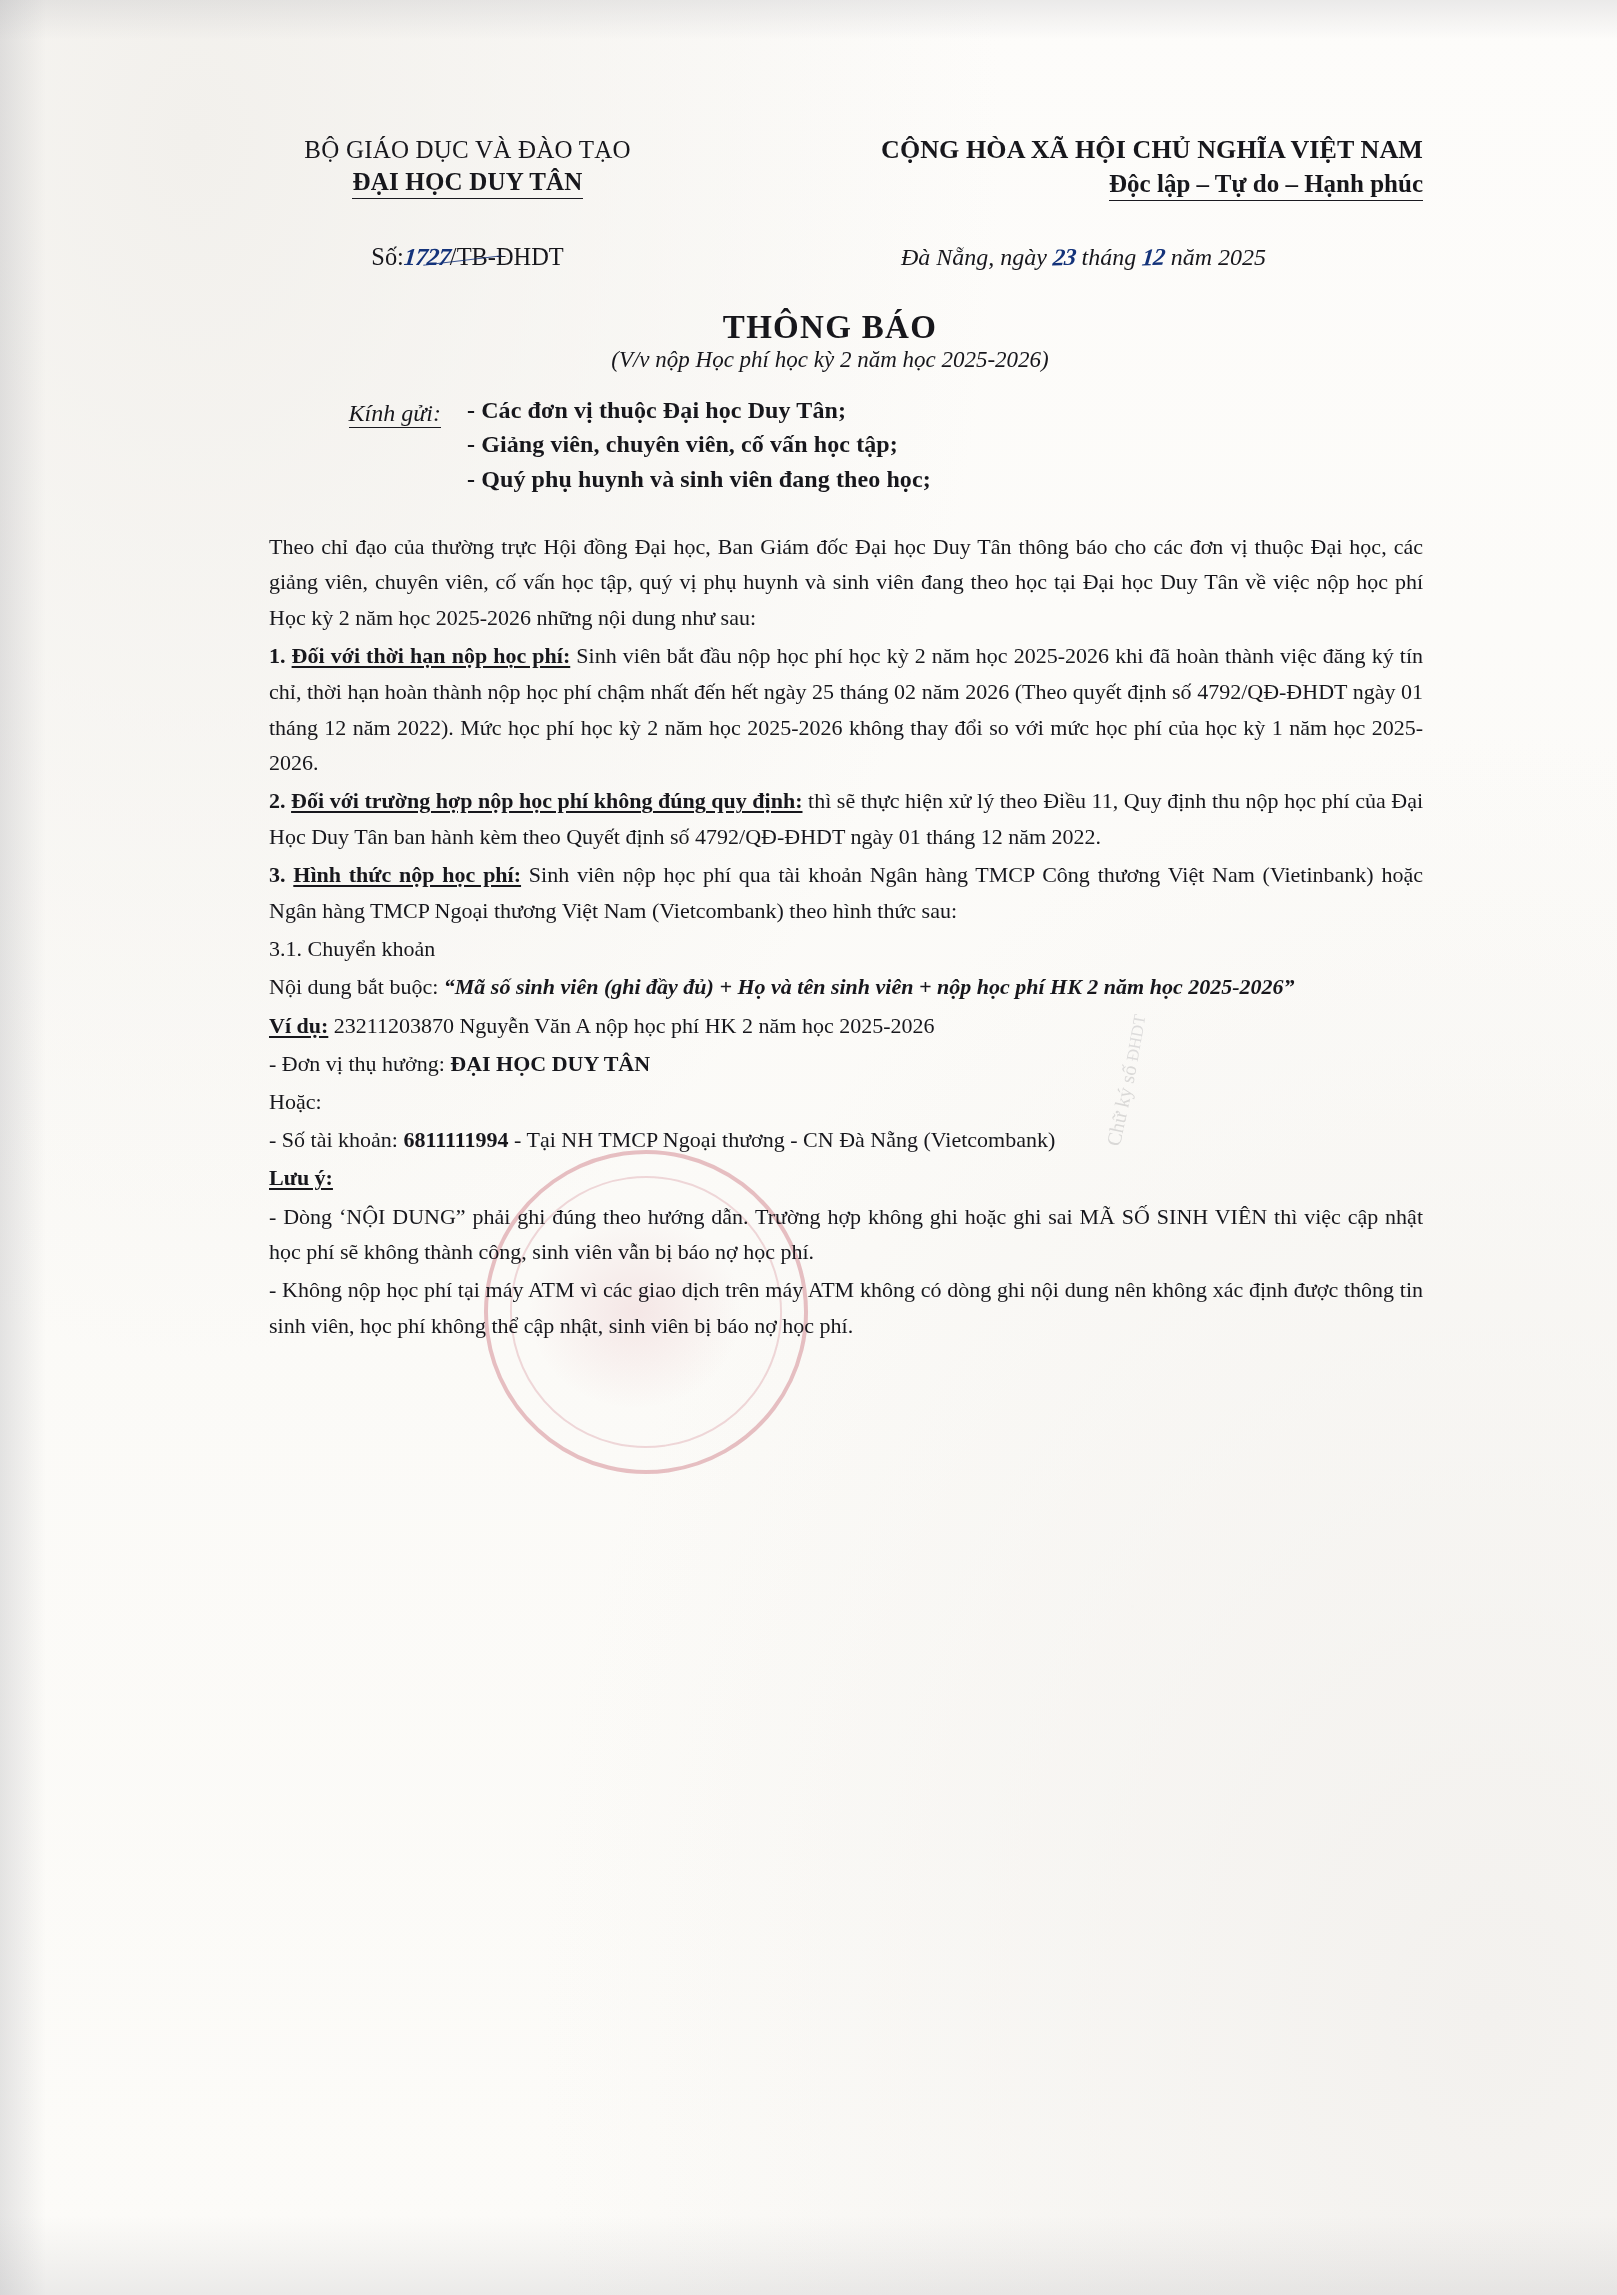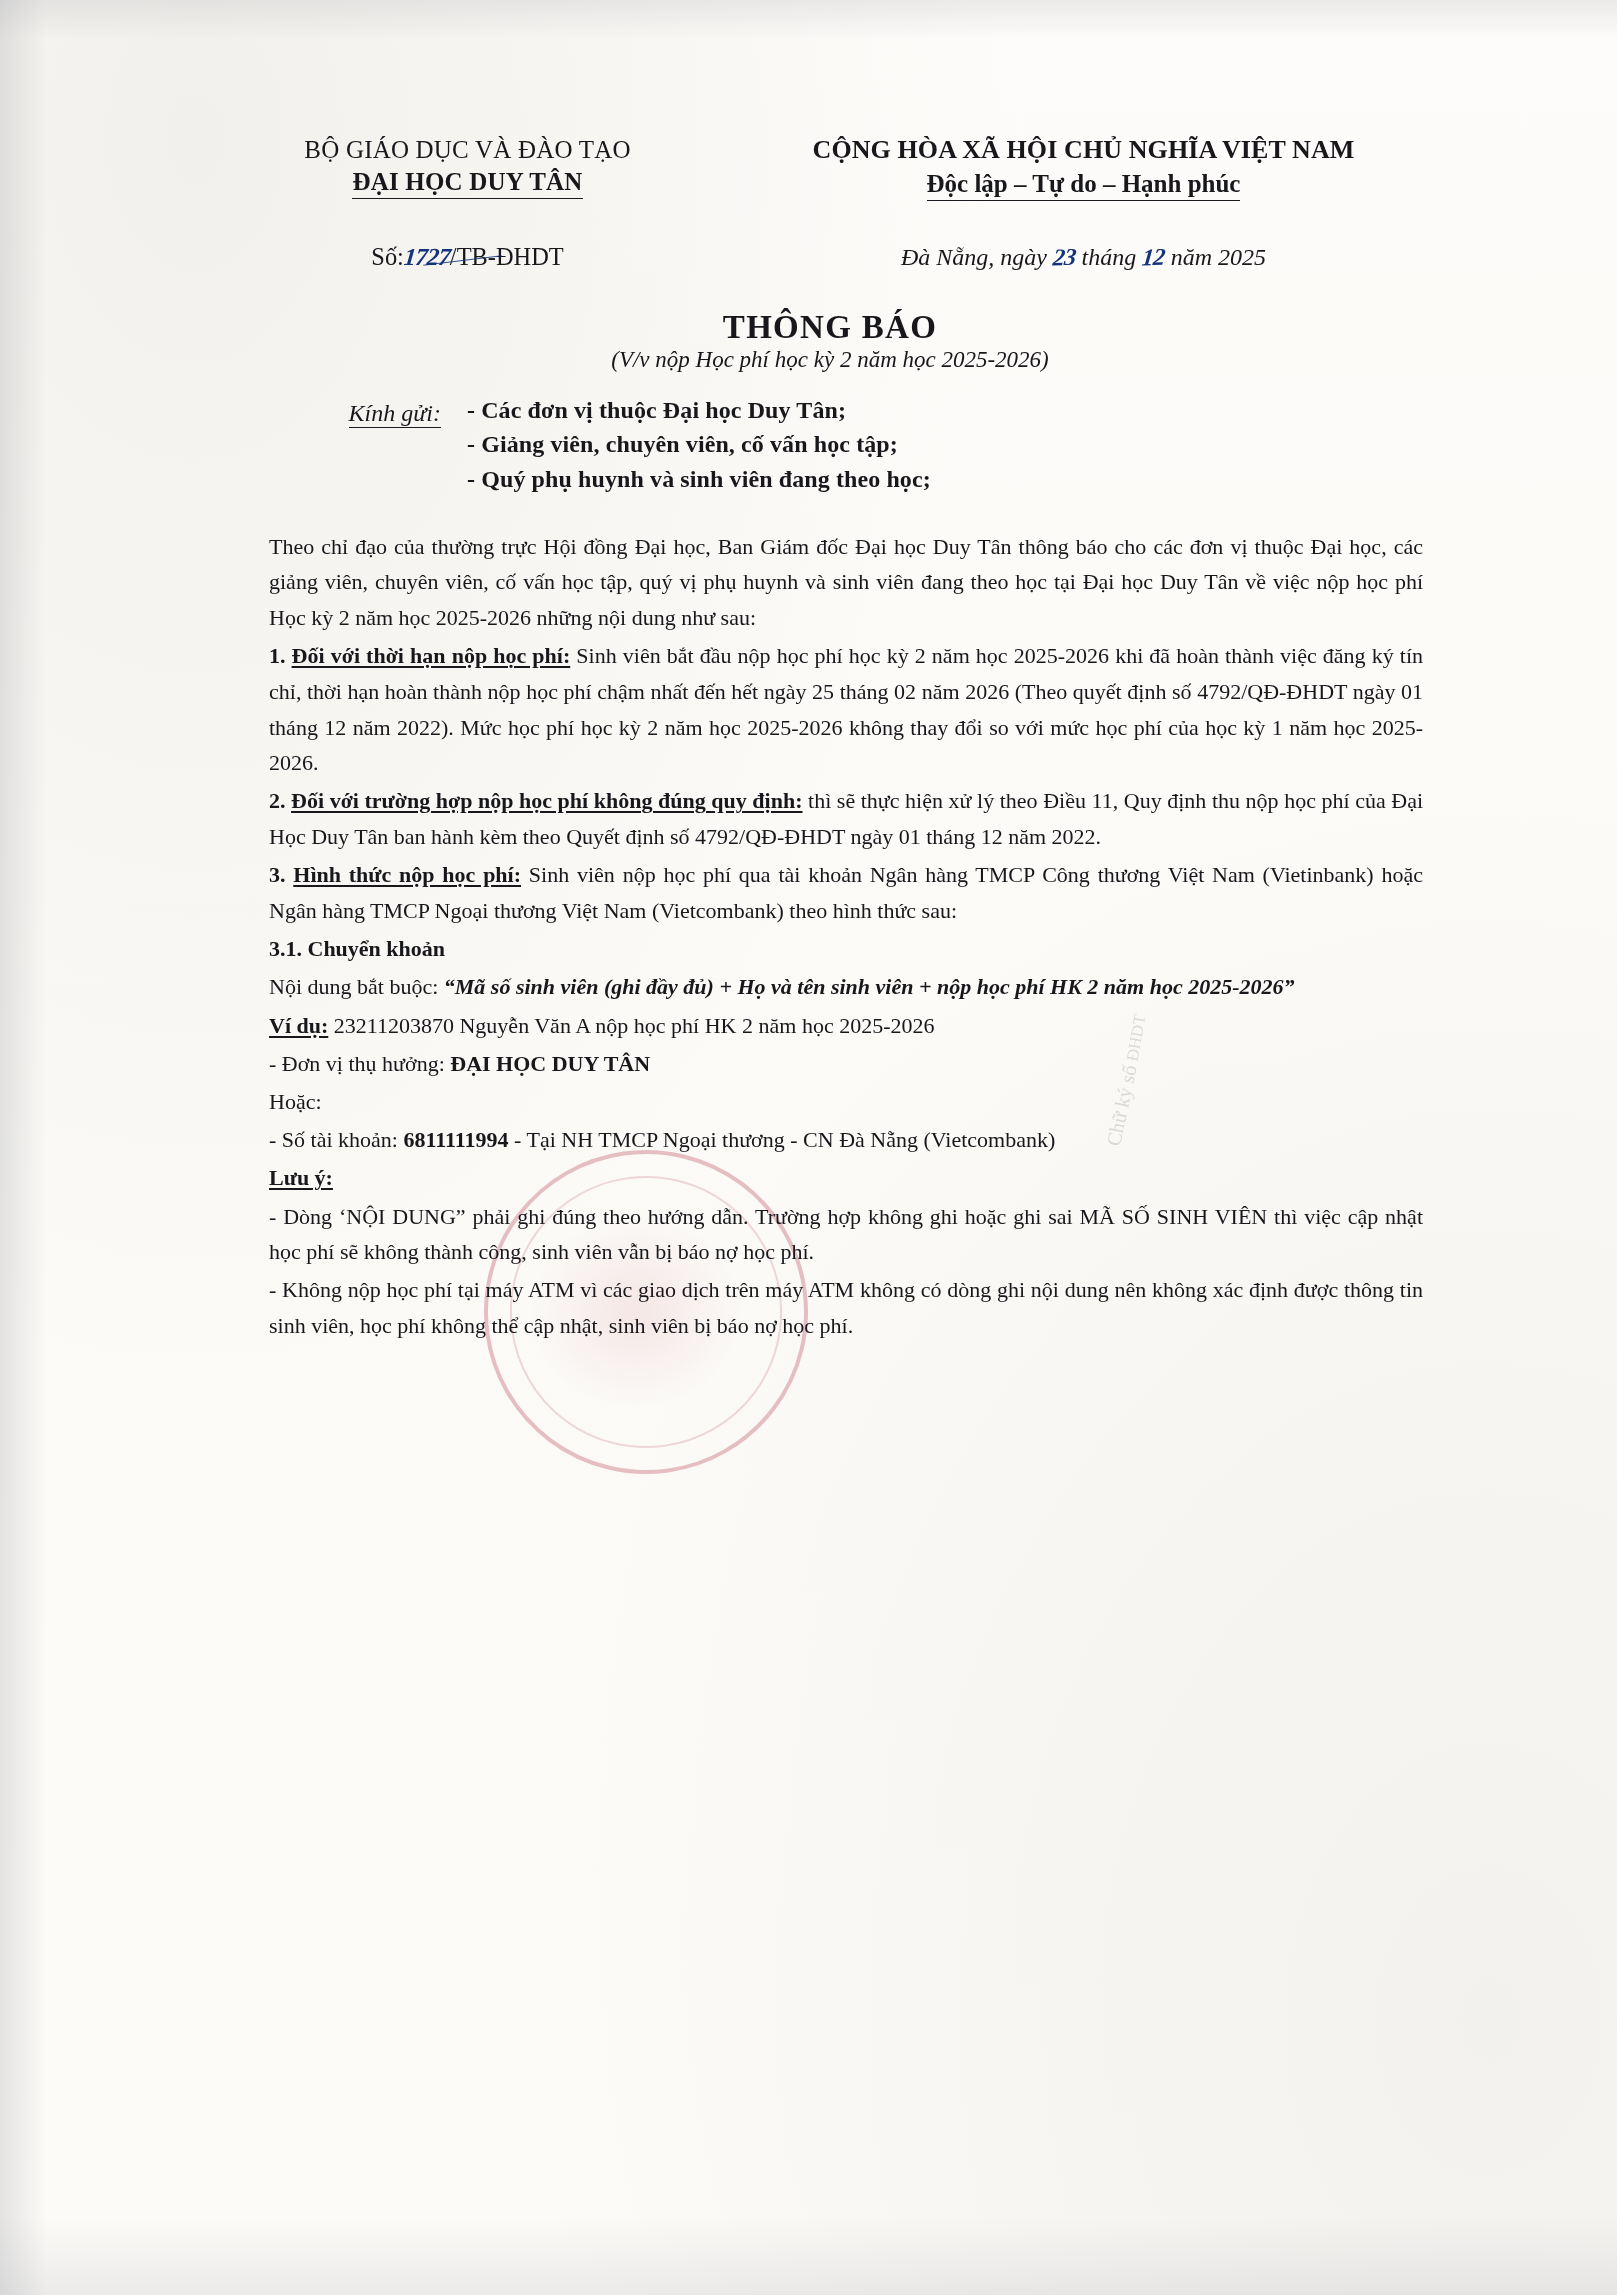--- a/index.html
+++ b/index.html
@@ -64,21 +64,21 @@
     align-items: flex-start;
     justify-content: space-between;
   }
   .hdr-left {
     width: 461px;
     text-align: center;
     padding-top: 1.3px;
   }
   .hdr-right {
     width: 679px;
-    text-align: center;
+    text-align: right;
   }
   .ministry {
     font-size: 25px;
     letter-spacing: 0.2px;
     white-space: nowrap;
   }
   .university {
     font-size: 25px;
     font-weight: bold;
     margin-top: 4px;
@@ -214,21 +214,21 @@
     text-decoration: underline;
     text-underline-offset: 3.3px;
   }
   .b {
     font-weight: bold;
   }
   .i {
     font-style: italic;
   }
   .sub-head {
-    font-weight: bold;
+    font-weight: normal;
     text-indent: 51px;
     display: block;
   }
 
   
   .stamp {
     position: absolute;
     left: 484px;
     top: 1150px;
     width: 316px;

